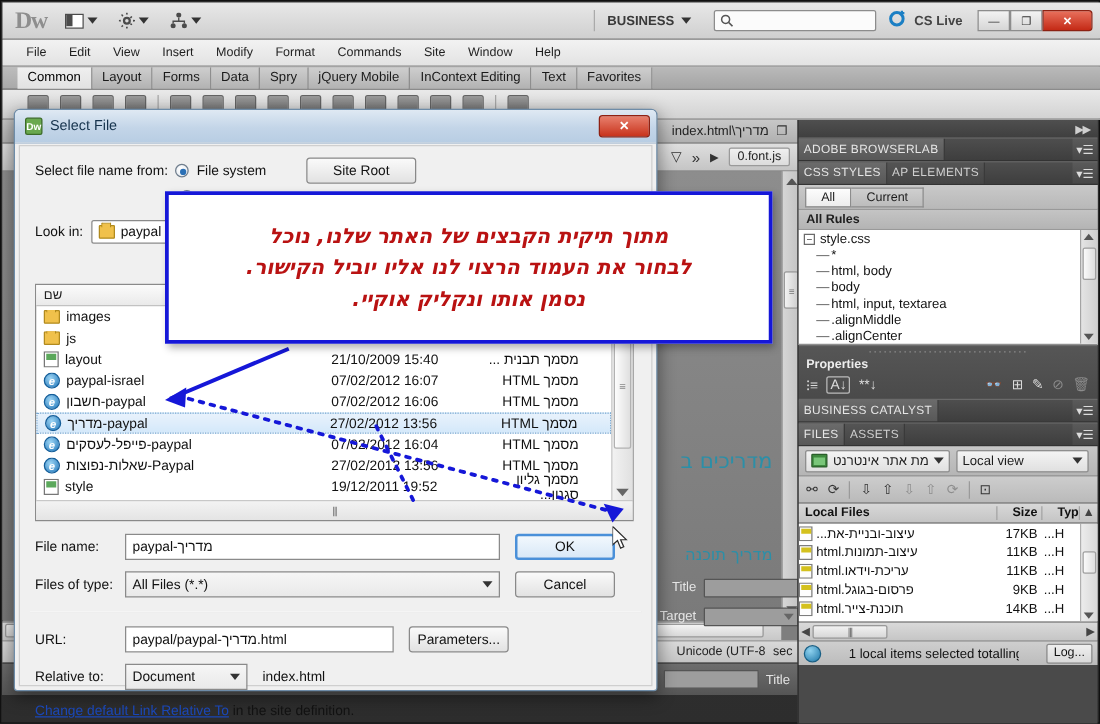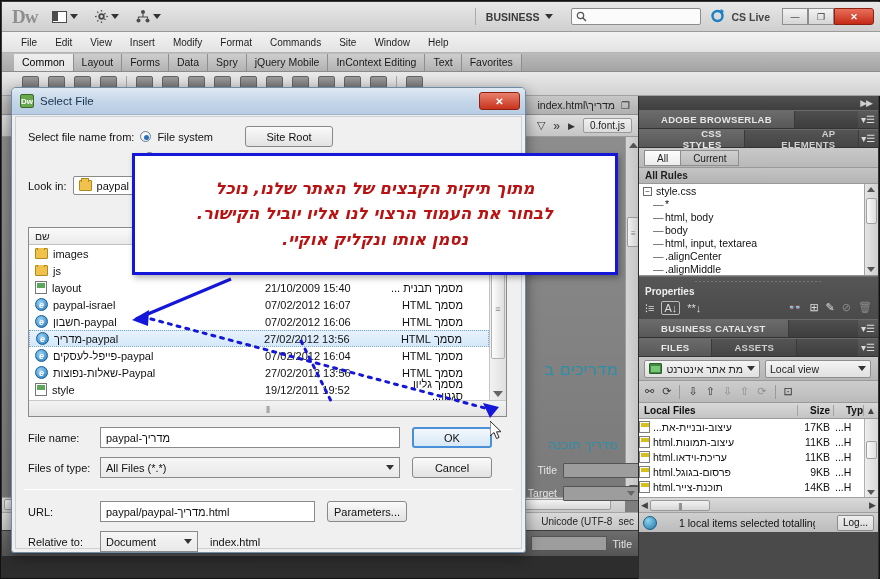--- a/index.html
+++ b/index.html
@@ -218,25 +218,24 @@
     height: 14px; background: linear-gradient(#4f4f4f,#3f3f3f);
     display: flex; align-items: center; justify-content: flex-end;
     padding-right: 6px; color: #cfcfcf; font-size: 9px; letter-spacing: -1px;
   }
   .panel-header {
     height: 19px; background: linear-gradient(#5a5a5a,#474747);
     border-top: 1px solid #6a6a6a; border-bottom: 1px solid #333;
     display: flex; align-items: stretch;
   }
   .panel-tab {
-    display: flex; align-items: center; padding: 0 22px;
-    font-size: 9.5px; font-weight: bold; letter-spacing: .3px;
+    display: flex; align-items: center; padding: 0 4px;
+    font-size: 9.5px; font-weight: normal; letter-spacing: .3px;
     color: #e6e6e6; background: linear-gradient(#6b6b6b,#585858);
     border-right: 1px solid #3a3a3a;
-    text-align: right;
   }
   .panel-tab.inactive {
     background: linear-gradient(#545454,#454545); color: #d0d0d0;
   }
   .panel-head-fill { flex: 1; background: linear-gradient(#4e4e4e,#3e3e3e); }
   .panel-menu {
     width: 20px; display: flex; align-items: center; justify-content: center;
     color: #dcdcdc; font-size: 10px;
   }
   .panel-body { background: #d6d6d6; }
@@ -759,22 +758,22 @@
       <div class="subhead">All Rules</div>
       <div class="rules-list">
         <div class="rule-root">
           <span class="exp-box">−</span>
           <span>style.css</span>
         </div>
         <div class="rule-item">*</div>
         <div class="rule-item">html, body</div>
         <div class="rule-item">body</div>
         <div class="rule-item">html, input, textarea</div>
+        <div class="rule-item">.alignMiddle</div>
         <div class="rule-item">.alignCenter</div>
-        <div class="rule-item">.alignMiddle</div>
 
         <div class="rules-scroll">
           <div style="position:absolute;left:2px;top:3px;width:0;height:0;border-left:4px solid transparent;border-right:4px solid transparent;border-bottom:5px solid #555"></div>
           <div style="position:absolute;left:1px;right:1px;top:14px;height:26px;background:linear-gradient(to right,#fafafa,#dedede);border:1px solid #a0a0a0;border-radius:2px"></div>
           <div style="position:absolute;left:2px;bottom:3px;width:0;height:0;border-left:4px solid transparent;border-right:4px solid transparent;border-top:5px solid #555"></div>
         </div>
       </div>
     </div>
 
     <div class="props-panel">
@@ -1044,20 +1043,23 @@
 
       <div class="field-row" style="top:414px">
         <span class="lbl" style="width:72px">Relative to:</span>
         <span class="tf gray" style="width:98px">
           <span>Document</span>
           <span class="dd-arrow"></span>
         </span>
         <span class="lbl" style="margin-left:12px">index.html</span>
       </div>
 
+      <div style="position:absolute;left:12px;top:446px">
+        <span class="link">Change default Link Relative To</span><span class="lbl"> in the site definition.</span>
+      </div>
 
     </div>
   </div>
 
   <svg class="arrowsvg">
 
     <line x1="230" y1="278" x2="135" y2="318" stroke="#1517d8" stroke-width="3.2"></line>
     <polygon points="131,319 148,309 147,325" fill="#1517d8"></polygon>
 
     <path d="M150,318 L495,410" stroke="#1517d8" stroke-width="3" stroke-dasharray="3 6" stroke-linecap="round" fill="none"></path>

